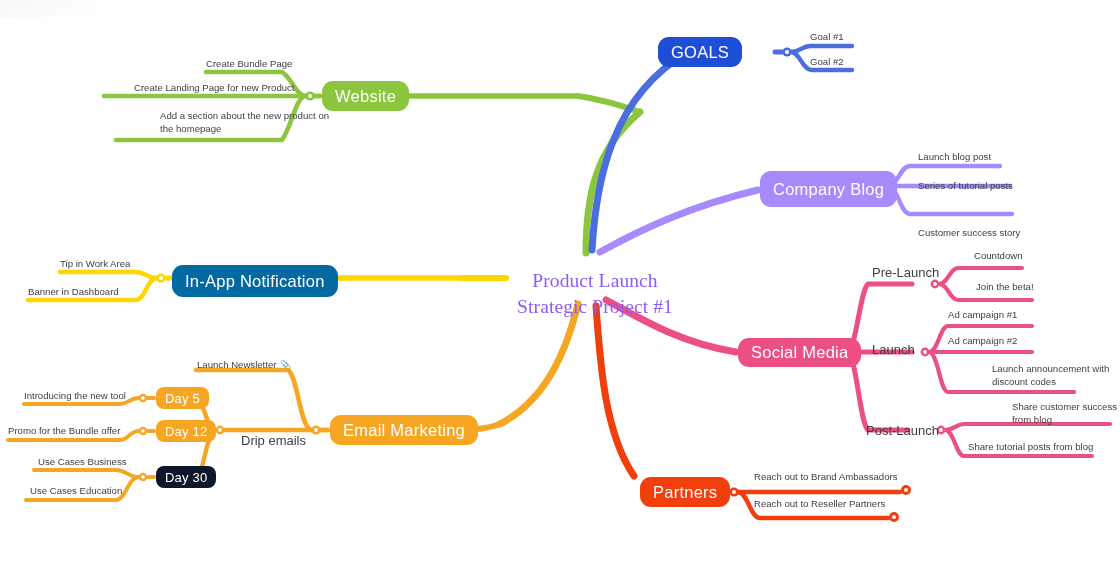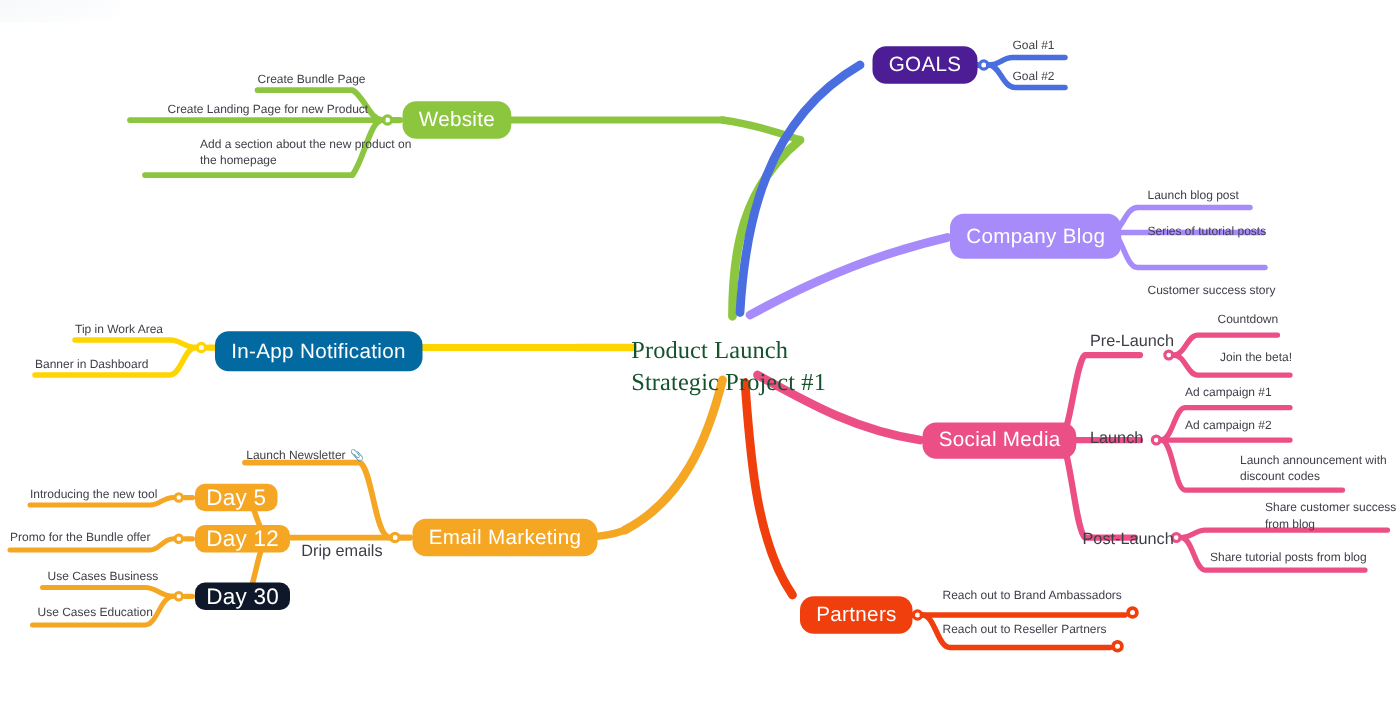--- a/index.html
+++ b/index.html
@@ -15,42 +15,42 @@
 
   .corner-artifact{
     position:absolute;left:0;top:0;width:96px;height:18px;
     background:linear-gradient(160deg,#f7f8fa 0%,#fbfcfd 55%,#ffffff 100%);
     border-radius:0 0 10px 0;
   }
 
   
   .center{
     position:absolute;
-    text-align:left;
+    text-align:center;
     font-family:"Liberation Serif", serif;
     font-size:19.5px;
-    color:#14532d;
+    color:#8b5cf6;
     line-height:1.32;
     white-space:nowrap;
     letter-spacing:.1px;
   }
 
   
   .node{
     position:absolute;
     display:flex;align-items:center;justify-content:center;
     color:#ffffff;
     border-radius:11px;
     font-size:16.5px;
     letter-spacing:.25px;
     white-space:nowrap;
     box-sizing:border-box;
     padding:0 13px;
   }
-  .node.small{font-size:18px;border-radius:8px;padding:0 9px;letter-spacing:.2px;}
+  .node.small{font-size:13px;border-radius:8px;padding:0 9px;letter-spacing:.2px;}
 
   
   .leaf{
     position:absolute;
     font-size:9.6px;
     color:#40404a;
     line-height:1.33;
     white-space:nowrap;
   }
   .leaf.wrap{white-space:normal;margin-left:44px;}
@@ -179,21 +179,21 @@
   <div class="center" style="left:505px;top:268px;width:180px;">
     <div>Product Launch</div>
     <div>Strategic Project #1</div>
   </div>
 
   <div class="node" style="left:322px;top:81px;height:30px;background:#8CC63E;">Website</div>
   <div class="leaf" style="left:206px;top:58px;">Create Bundle Page</div>
   <div class="leaf" style="left:134px;top:82px;">Create Landing Page for new Product</div>
   <div class="leaf wrap" style="left:116px;top:110px;width:180px;">Add a section about the new product on the homepage</div>
 
-  <div class="node" style="left:698px;top:37px;height:30px;background:#4c1d95;">GOALS</div>
+  <div class="node" style="left:658px;top:37px;height:30px;background:#1d4ed8;">GOALS</div>
   <div class="leaf" style="left:810px;top:31px;">Goal #1</div>
   <div class="leaf" style="left:810px;top:56px;">Goal #2</div>
 
   <div class="node" style="left:760px;top:171px;height:36px;background:#A78BFA;">Company Blog</div>
   <div class="leaf" style="left:918px;top:151px;">Launch blog post</div>
   <div class="leaf" style="left:918px;top:180px;">Series of tutorial posts</div>
   <div class="leaf" style="left:918px;top:207px;margin-top:20px;">Customer success story</div>
 
   <div class="node" style="left:738px;top:338px;height:29px;background:#EC4E86;">Social Media</div>
 

